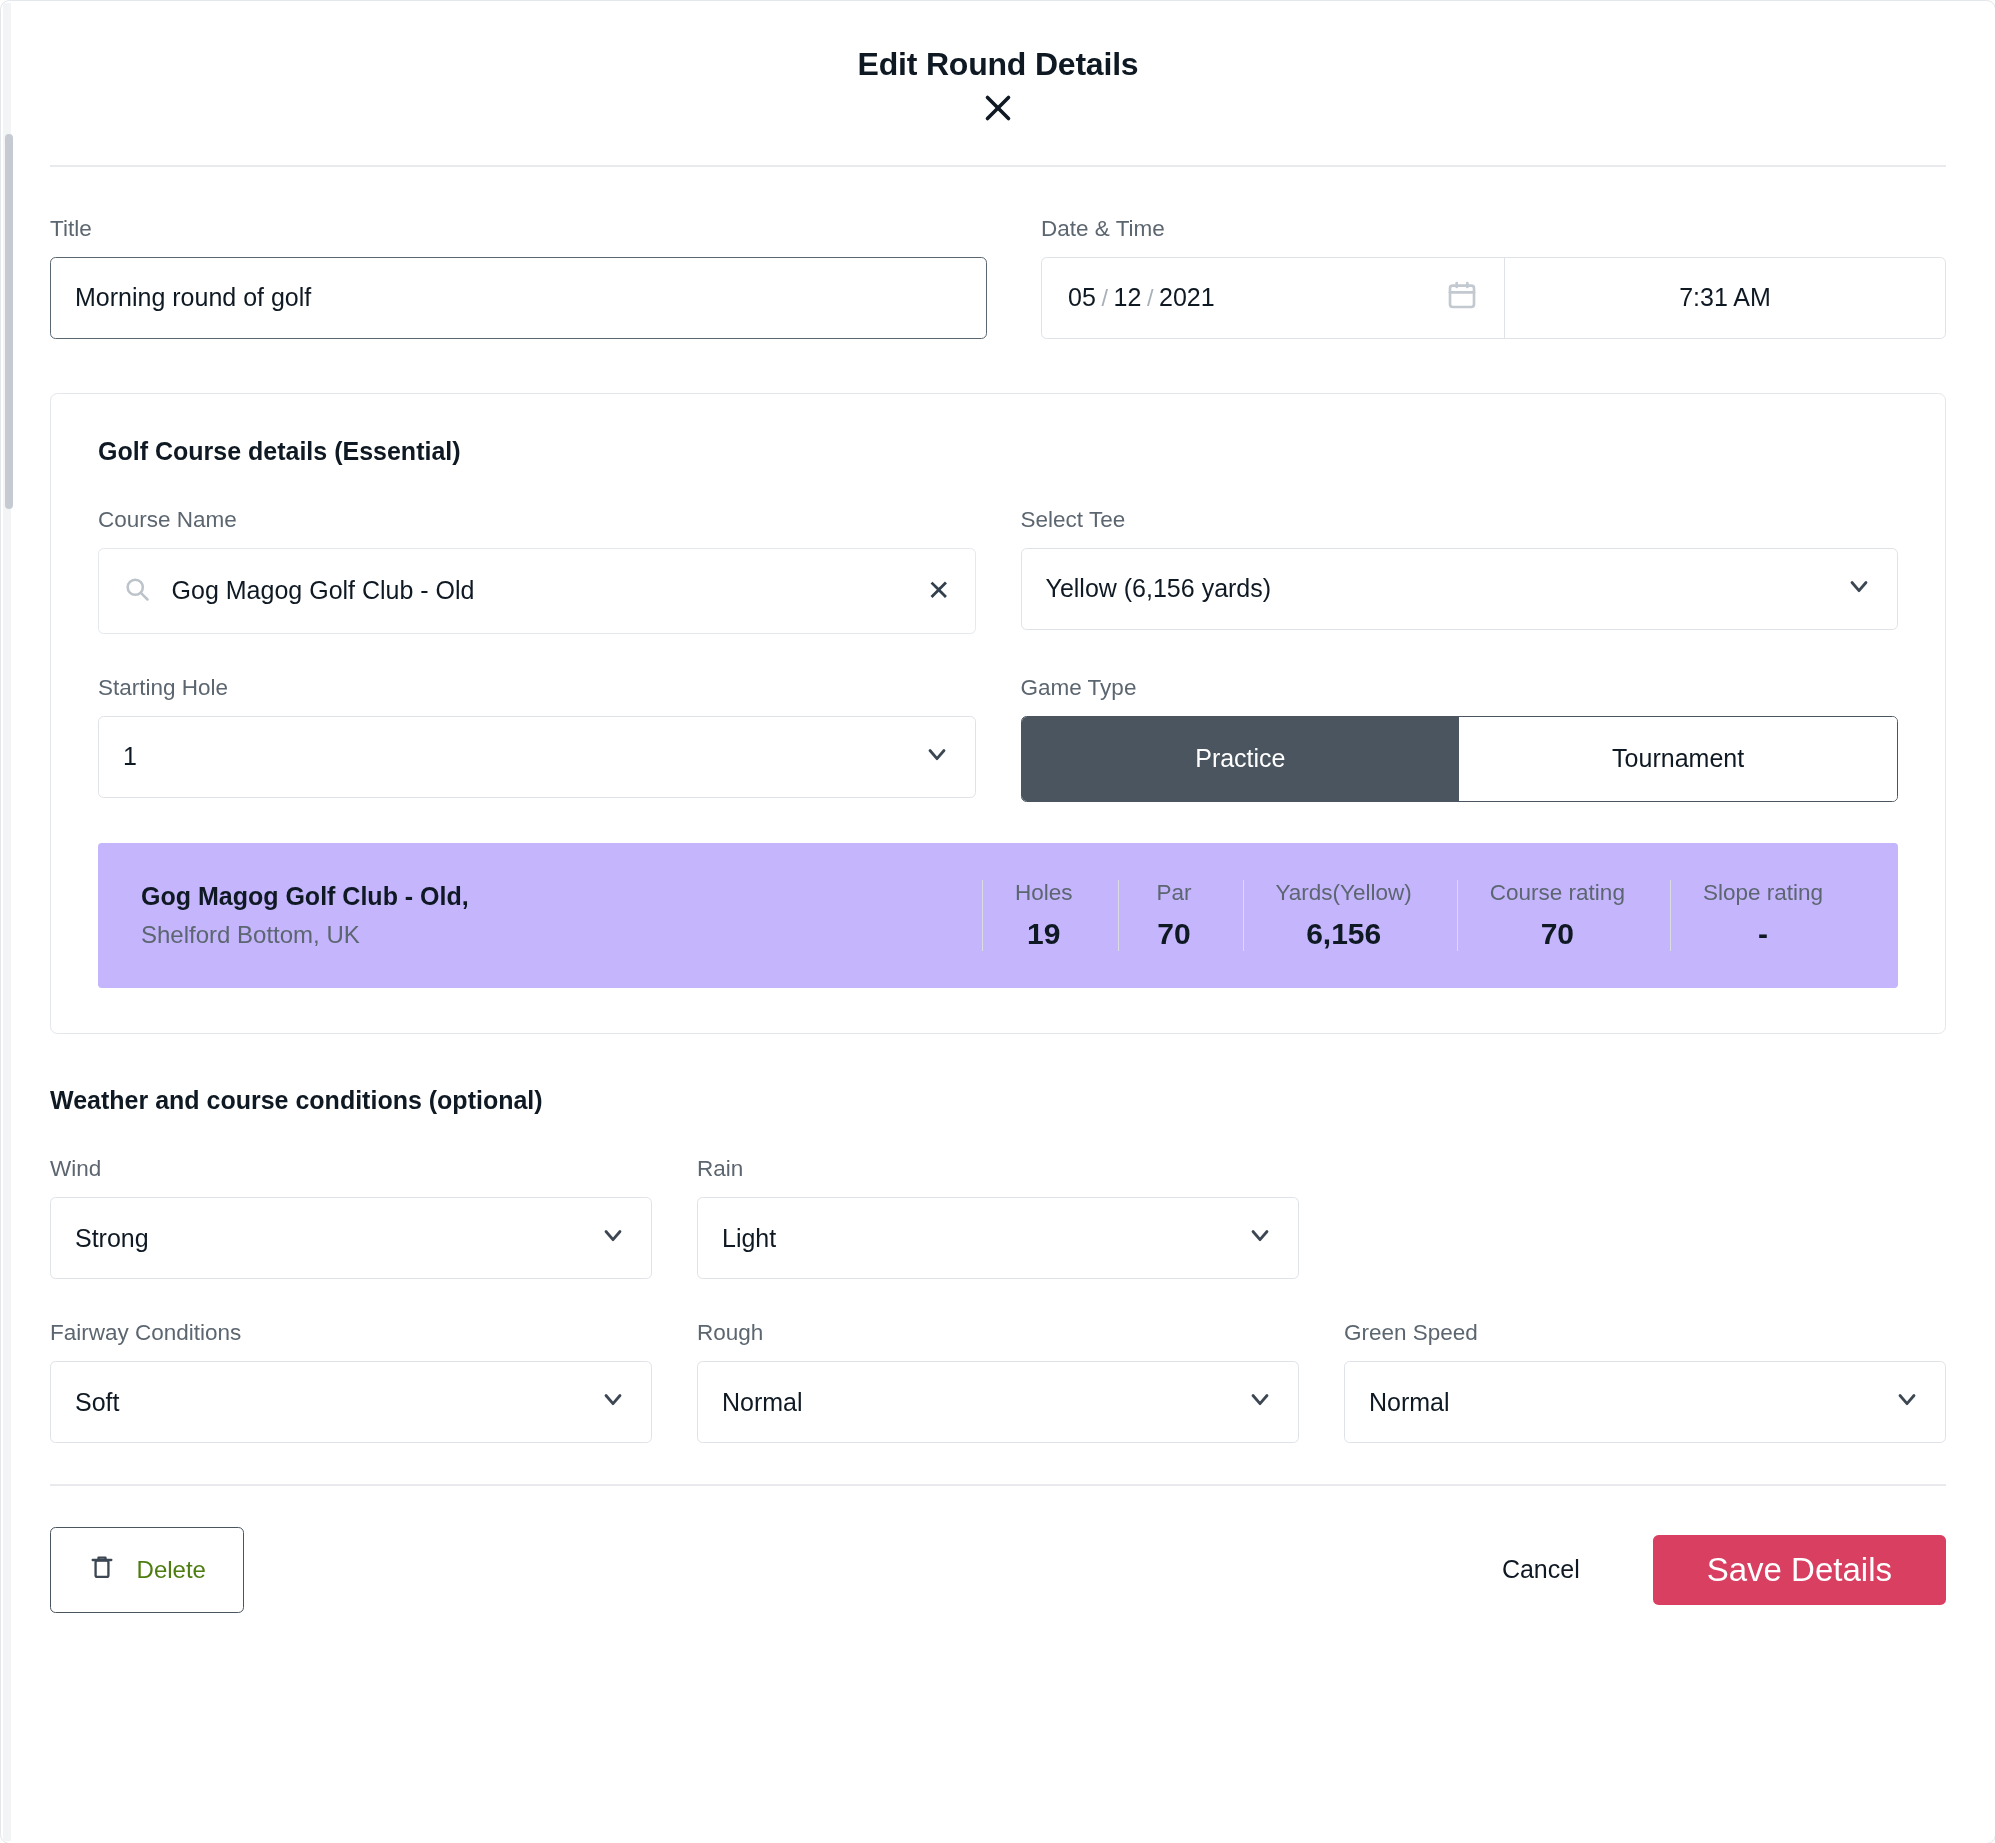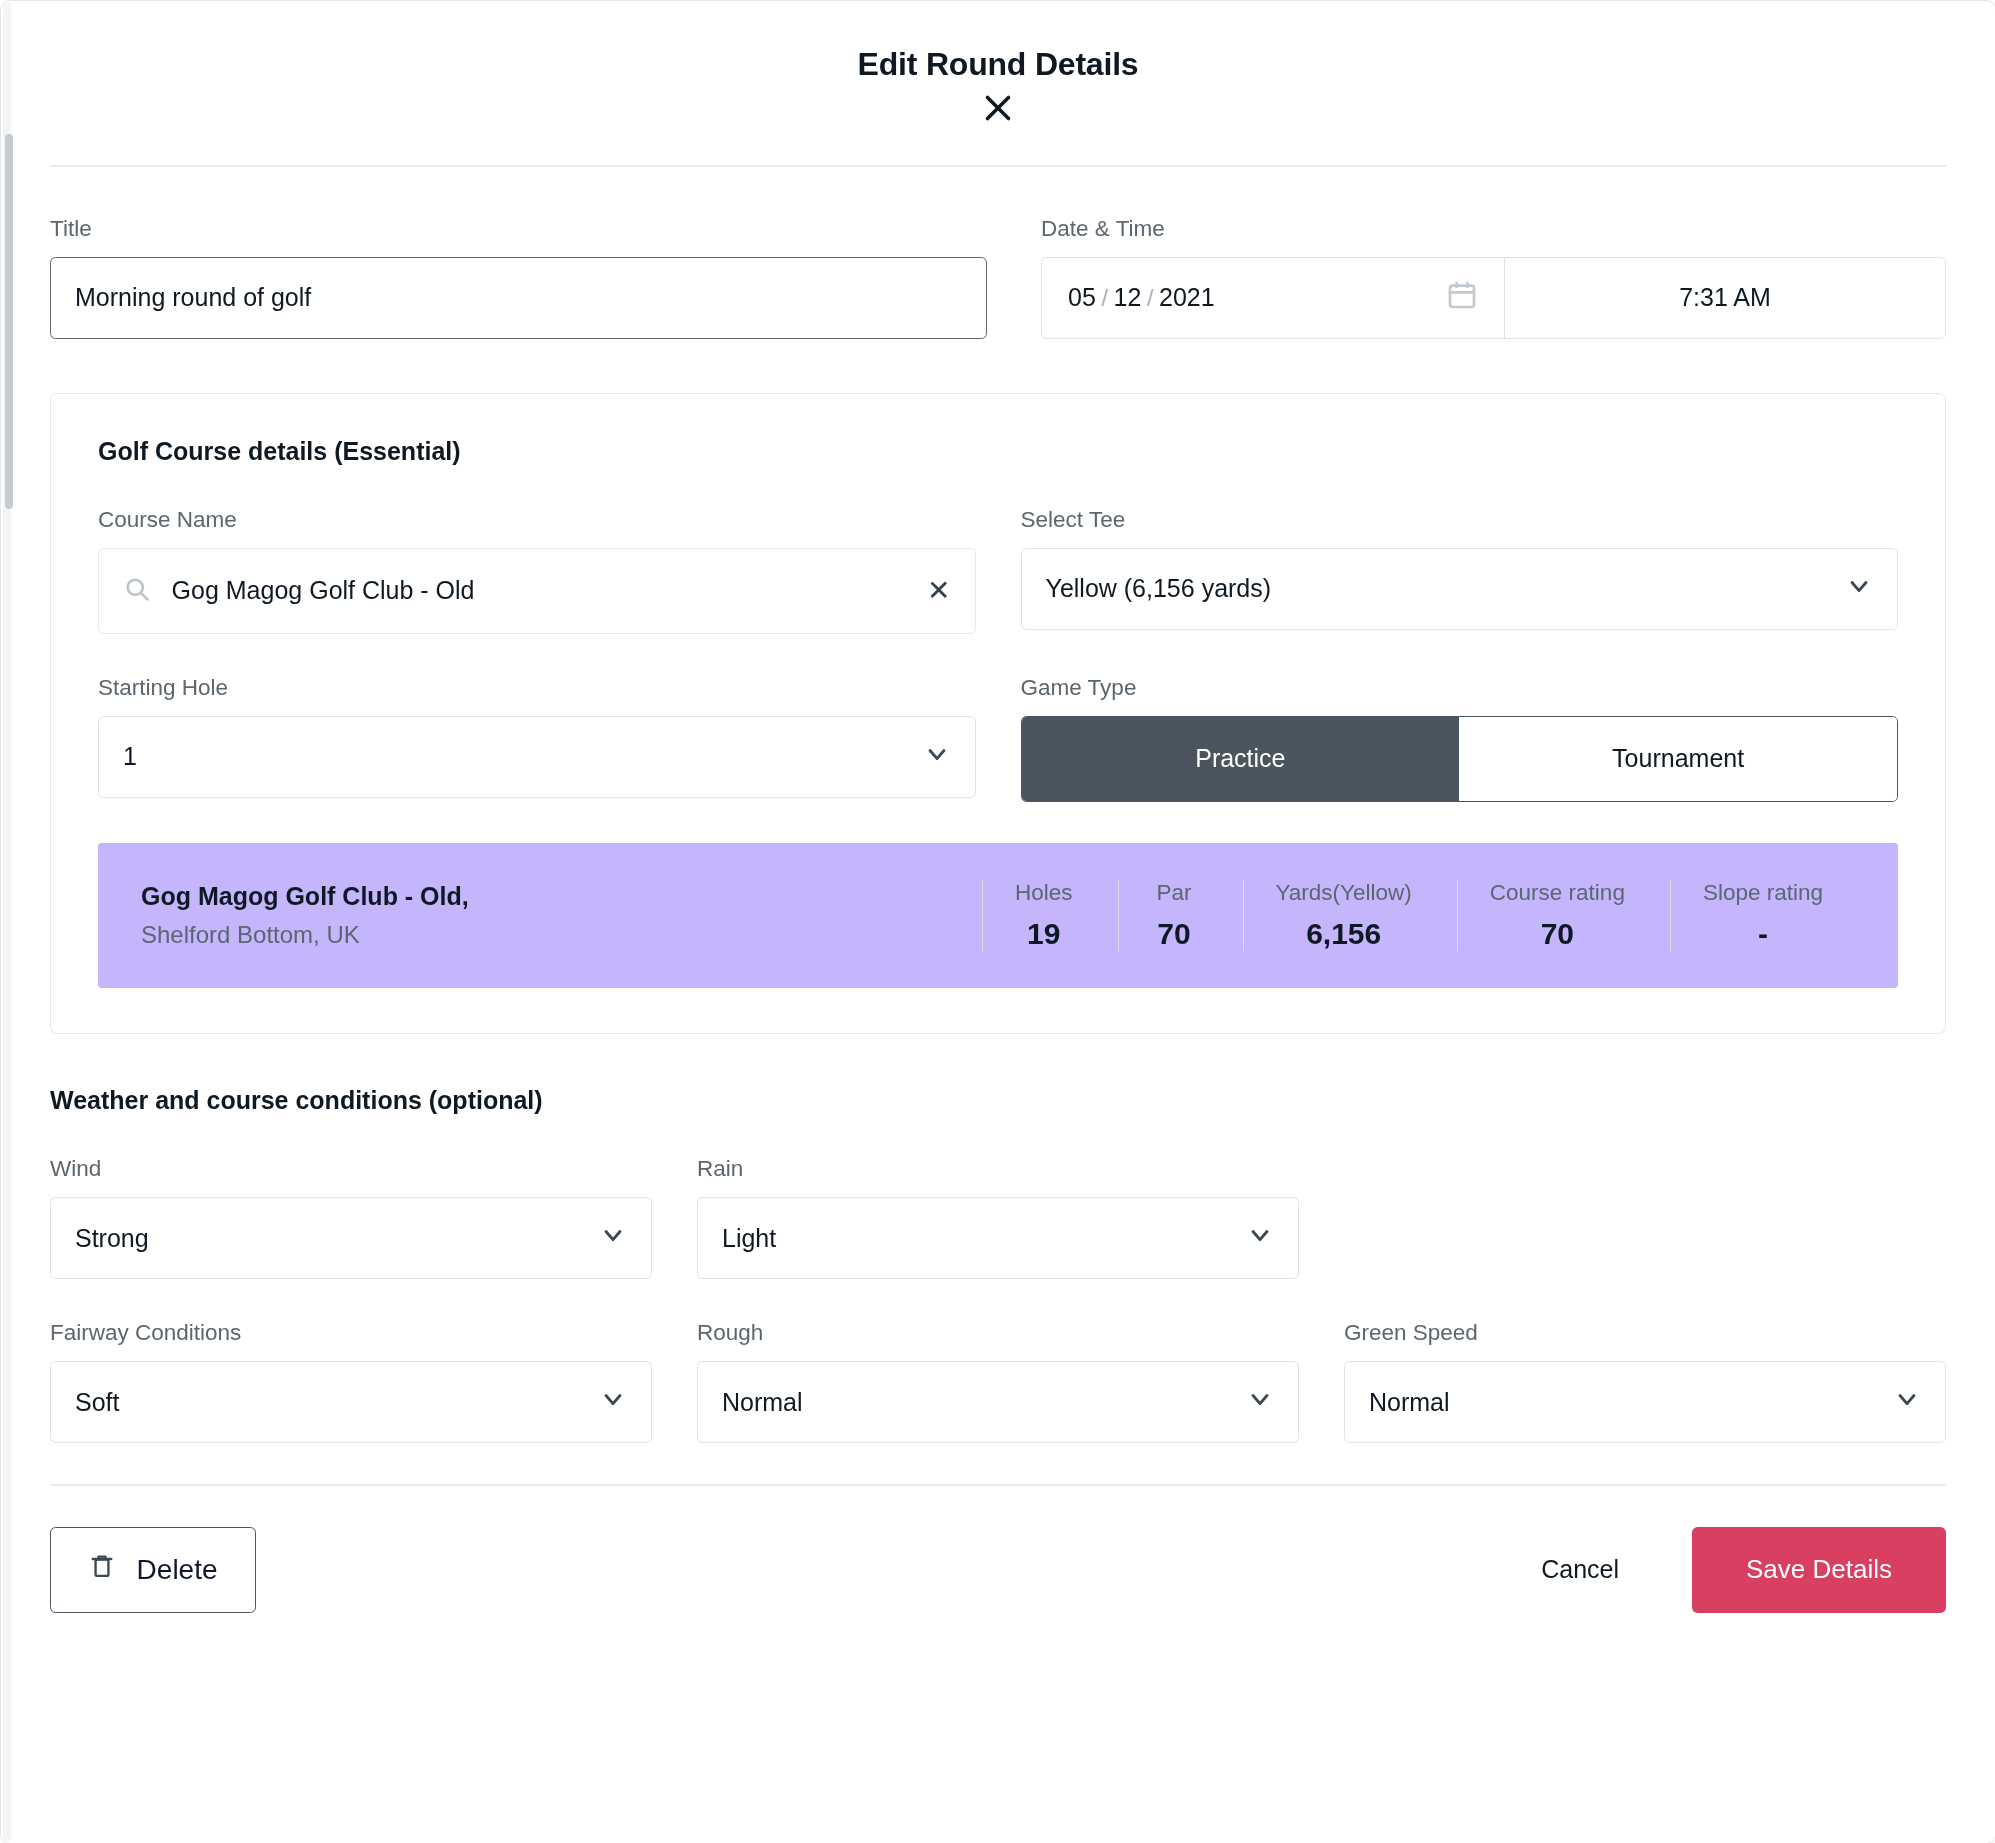--- a/index.html
+++ b/index.html
@@ -270,47 +270,47 @@
   }
   .delete-btn {
     display: flex;
     align-items: center;
     gap: 20.6px;
     height: 86px;
     padding: 0 37px;
     border: 1.9px solid #4a555f;
     border-radius: 5.6px;
     background: #fff;
-    font-size: 28px;
-    color: #0f172a;
+    font-size: 24px;
+    color: #4d7c0f;
     cursor: pointer;
     font-family: "Liberation Sans", sans-serif;
   }
   .footer-right {
     display: flex;
     align-items: center;
     gap: 37px;
   }
   .cancel-btn {
     background: none;
     border: none;
     font-size: 25px;
     color: #0f1923;
     padding: 0 36px;
     cursor: pointer;
     font-family: "Liberation Sans", sans-serif;
   }
   .save-btn {
-    height: 86px;
+    height: 70px;
     padding: 0 54px;
     background: #d83f60;
     border: none;
     border-radius: 5.6px;
     color: #ffffff;
-    font-size: 26px;
+    font-size: 33px;
     cursor: pointer;
     font-family: "Liberation Sans", sans-serif;
   }
   .chev { flex: 0 0 auto; }
 </style>
 </head>
 <body>
 
 <div class="modal">
 

